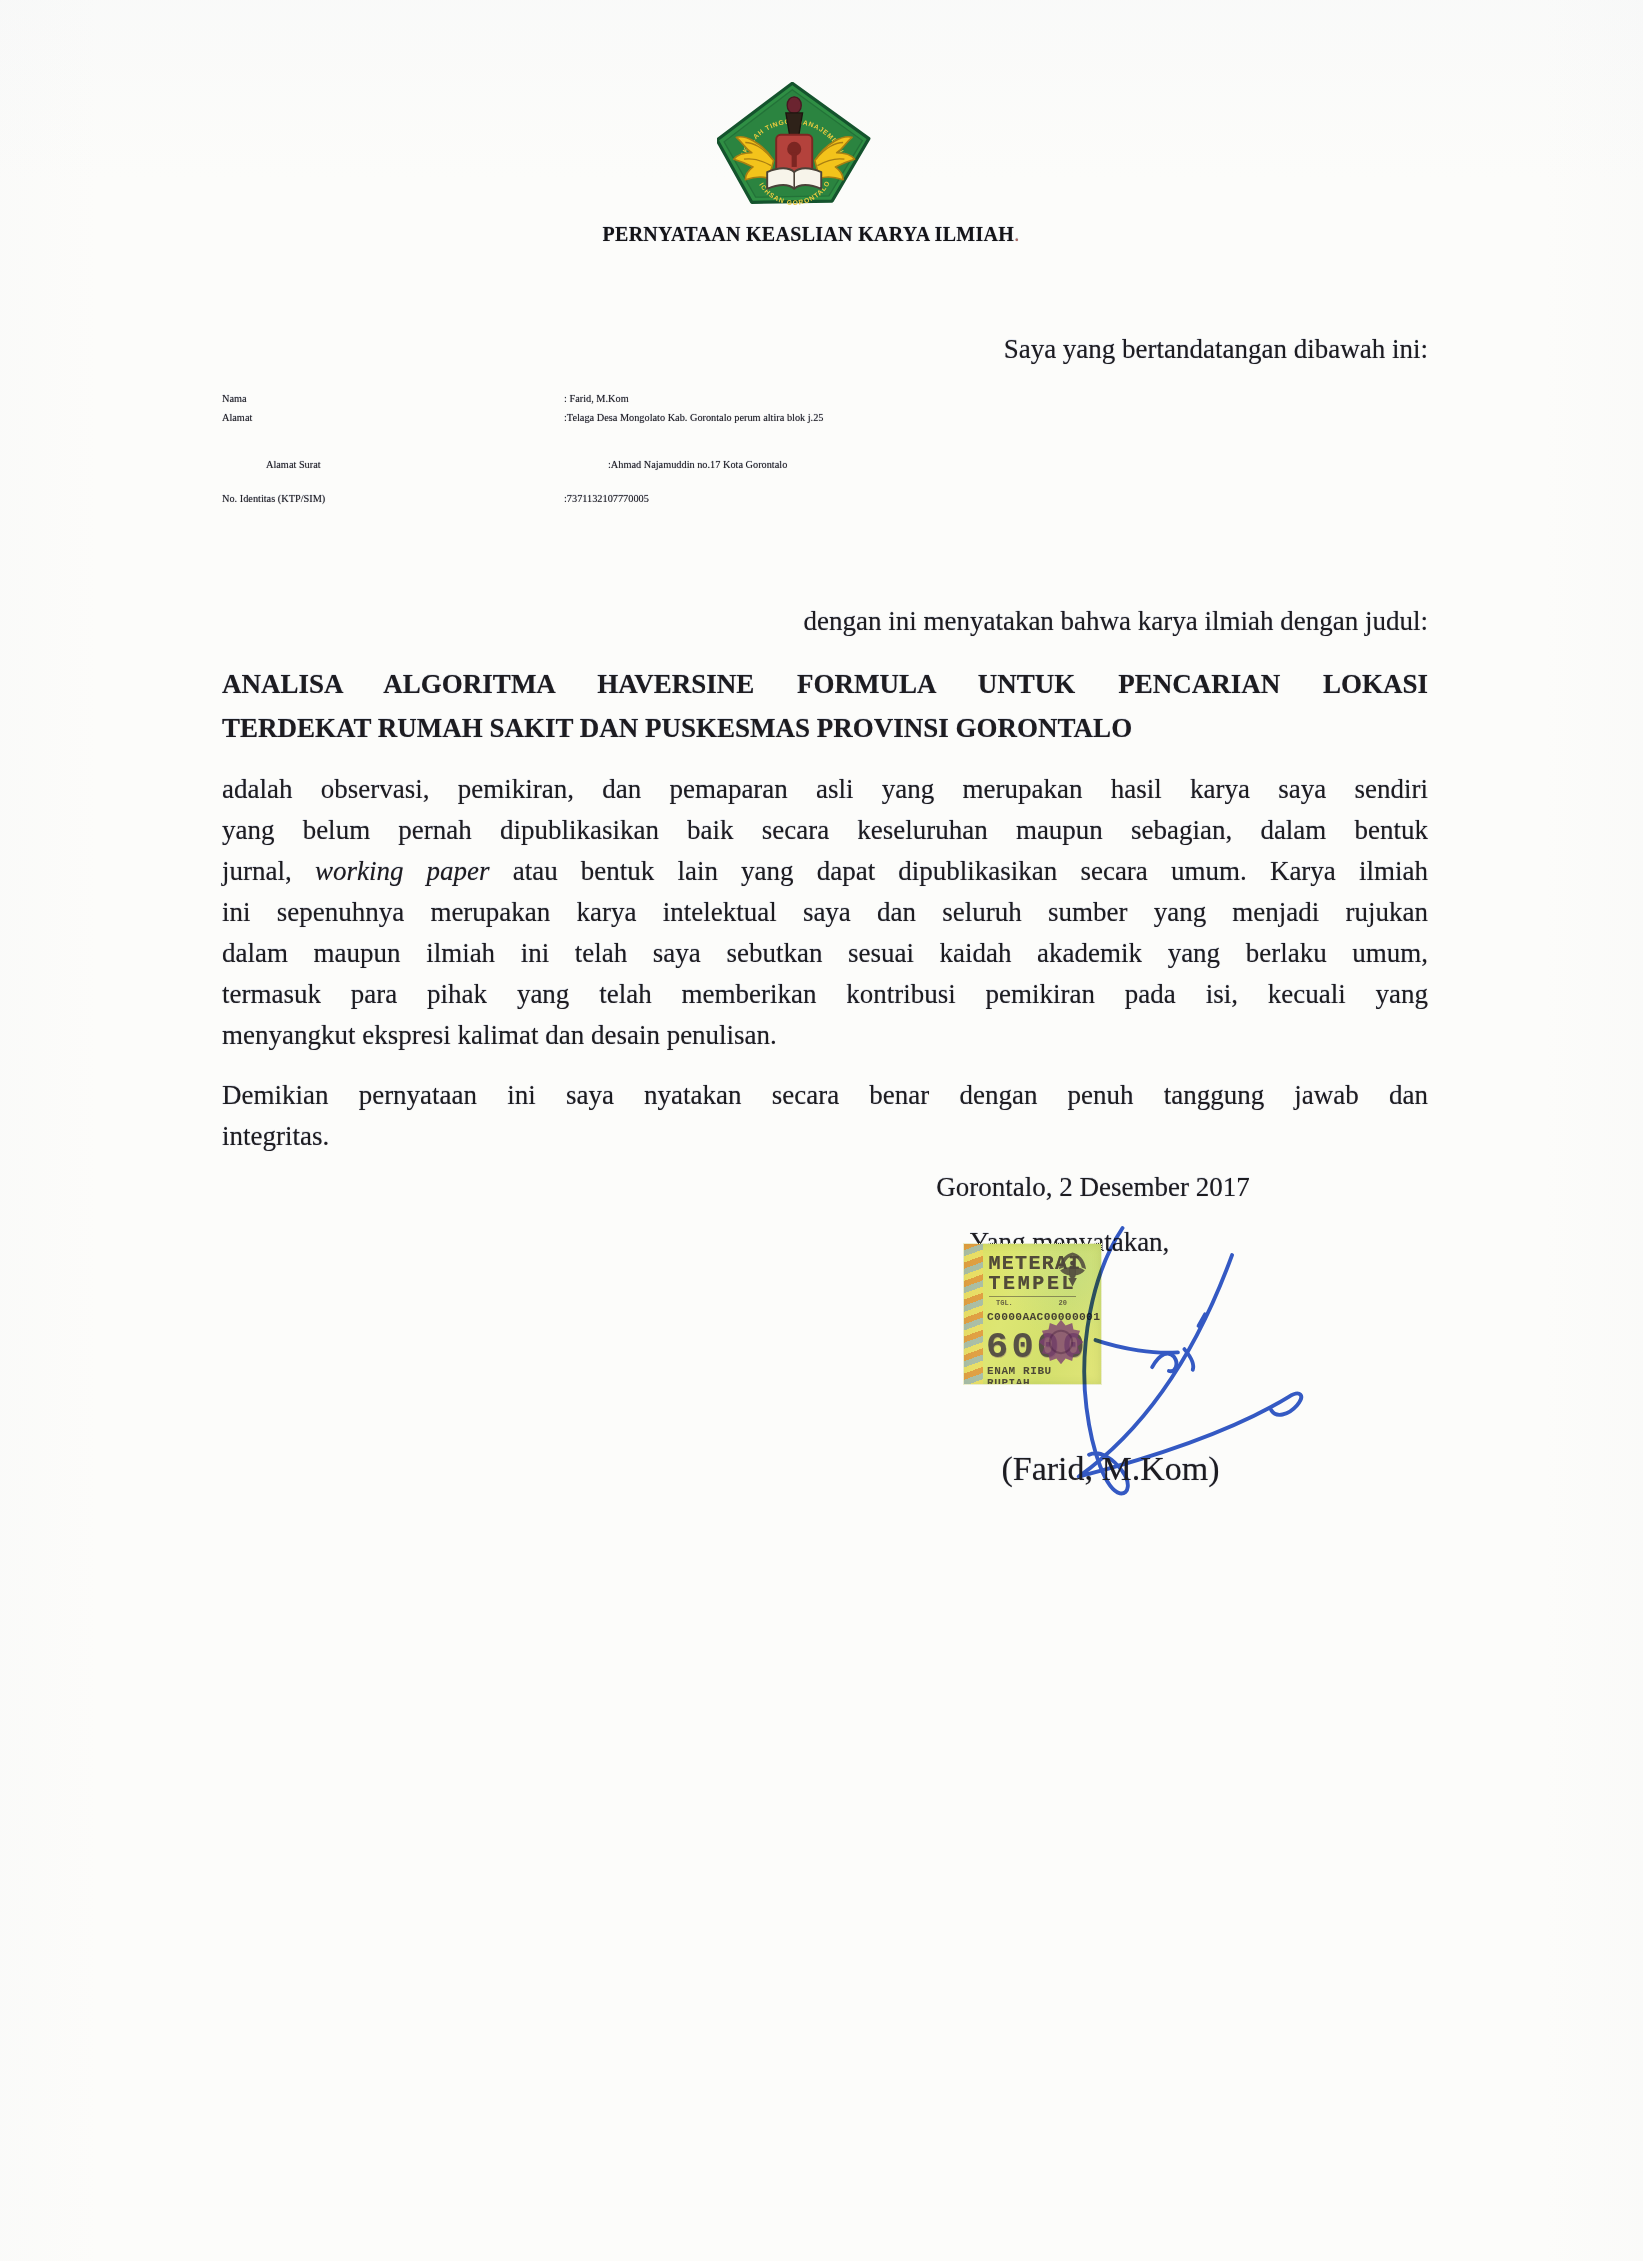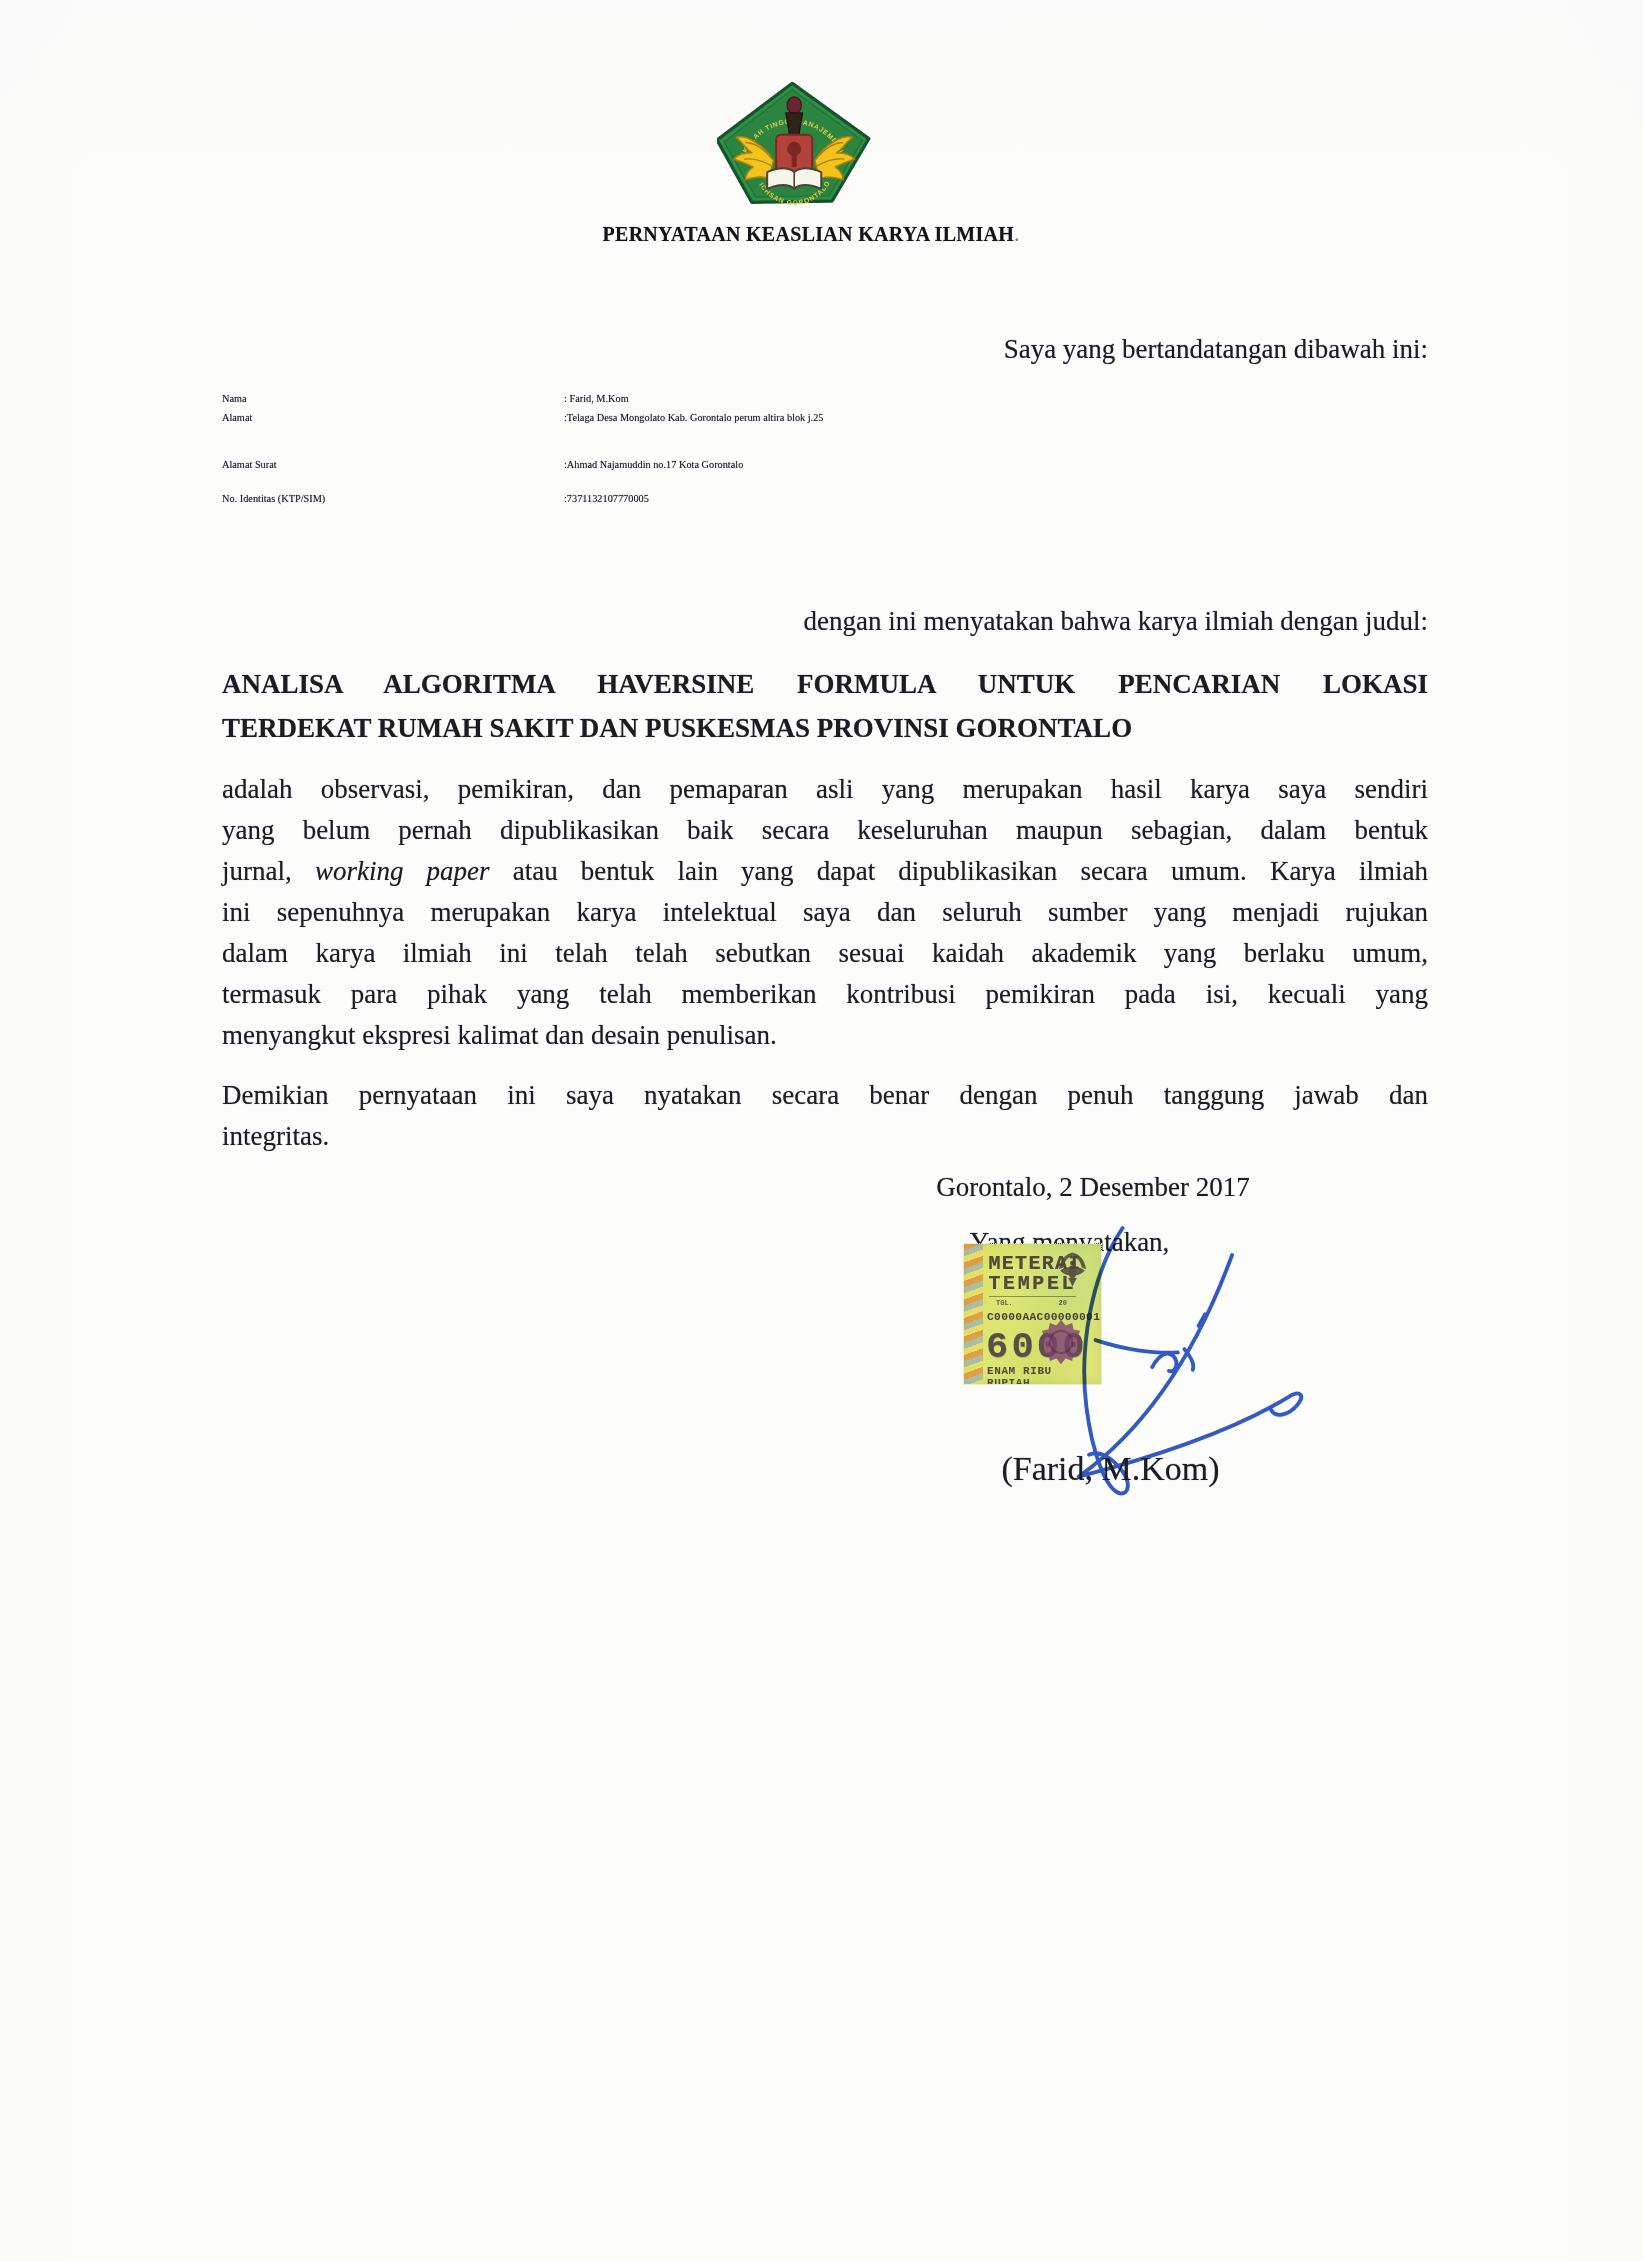--- a/index.html
+++ b/index.html
@@ -34,21 +34,21 @@
   .intro{top:331px;}
   .statement{top:603px;}
   .single-line{line-height:36px;text-align:right;}
   
   .rows{position:absolute;left:222px;width:1206px;top:393px;}
   .row{display:flex;margin-bottom:0;}
   .row .lbl{width:342px;flex:none;}
   .row .val{flex:1;}
   .row-nama{margin-bottom:7.7px;}
   .row-alamat{margin-bottom:36px;}
-  .row-surat{margin-bottom:23px;}
+  .row-surat{margin-bottom:23px;margin-left:44px;}
   .judul{top:662px;font-weight:bold;}
   .judul .jline{line-height:44px;}
   .para1{top:769px;}
   .para1 .jline{line-height:41px;}
   .para2{top:1075px;}
   .para2 .jline{line-height:41px;}
   .jline{text-align:justify;text-align-last:justify;}
   .jline:last-child{text-align-last:left;}
   
   .date-line{position:absolute;left:893px;top:1172px;width:400px;text-align:center;font-size:27px;}
@@ -184,21 +184,21 @@
 <div class="content judul txt">
     <div class="jline">ANALISA ALGORITMA HAVERSINE FORMULA UNTUK PENCARIAN LOKASI</div>
     <div class="jline">TERDEKAT RUMAH SAKIT DAN PUSKESMAS PROVINSI GORONTALO</div>
   </div>
 
 <div class="content para1 txt">
     <div class="jline">adalah observasi, pemikiran, dan pemaparan asli yang merupakan hasil karya saya sendiri</div>
     <div class="jline">yang belum pernah dipublikasikan baik secara keseluruhan maupun sebagian, dalam bentuk</div>
     <div class="jline">jurnal, <i>working paper</i> atau bentuk lain yang dapat dipublikasikan secara umum. Karya ilmiah</div>
     <div class="jline">ini sepenuhnya merupakan karya intelektual saya dan seluruh sumber yang menjadi rujukan</div>
-    <div class="jline">dalam karya ilmiah ini telah telah sebutkan sesuai kaidah akademik yang berlaku umum,</div>
+    <div class="jline">dalam maupun ilmiah ini telah saya sebutkan sesuai kaidah akademik yang berlaku umum,</div>
     <div class="jline">termasuk para pihak yang telah memberikan kontribusi pemikiran pada isi, kecuali yang</div>
     <div class="jline">menyangkut ekspresi kalimat dan desain penulisan.</div>
   </div>
 
 <div class="content para2 txt">
     <div class="jline">Demikian pernyataan ini saya nyatakan secara benar dengan penuh tanggung jawab dan</div>
     <div class="jline">integritas.</div>
   </div>
 
 <div class="date-line txt">Gorontalo, 2 Desember 2017</div>

